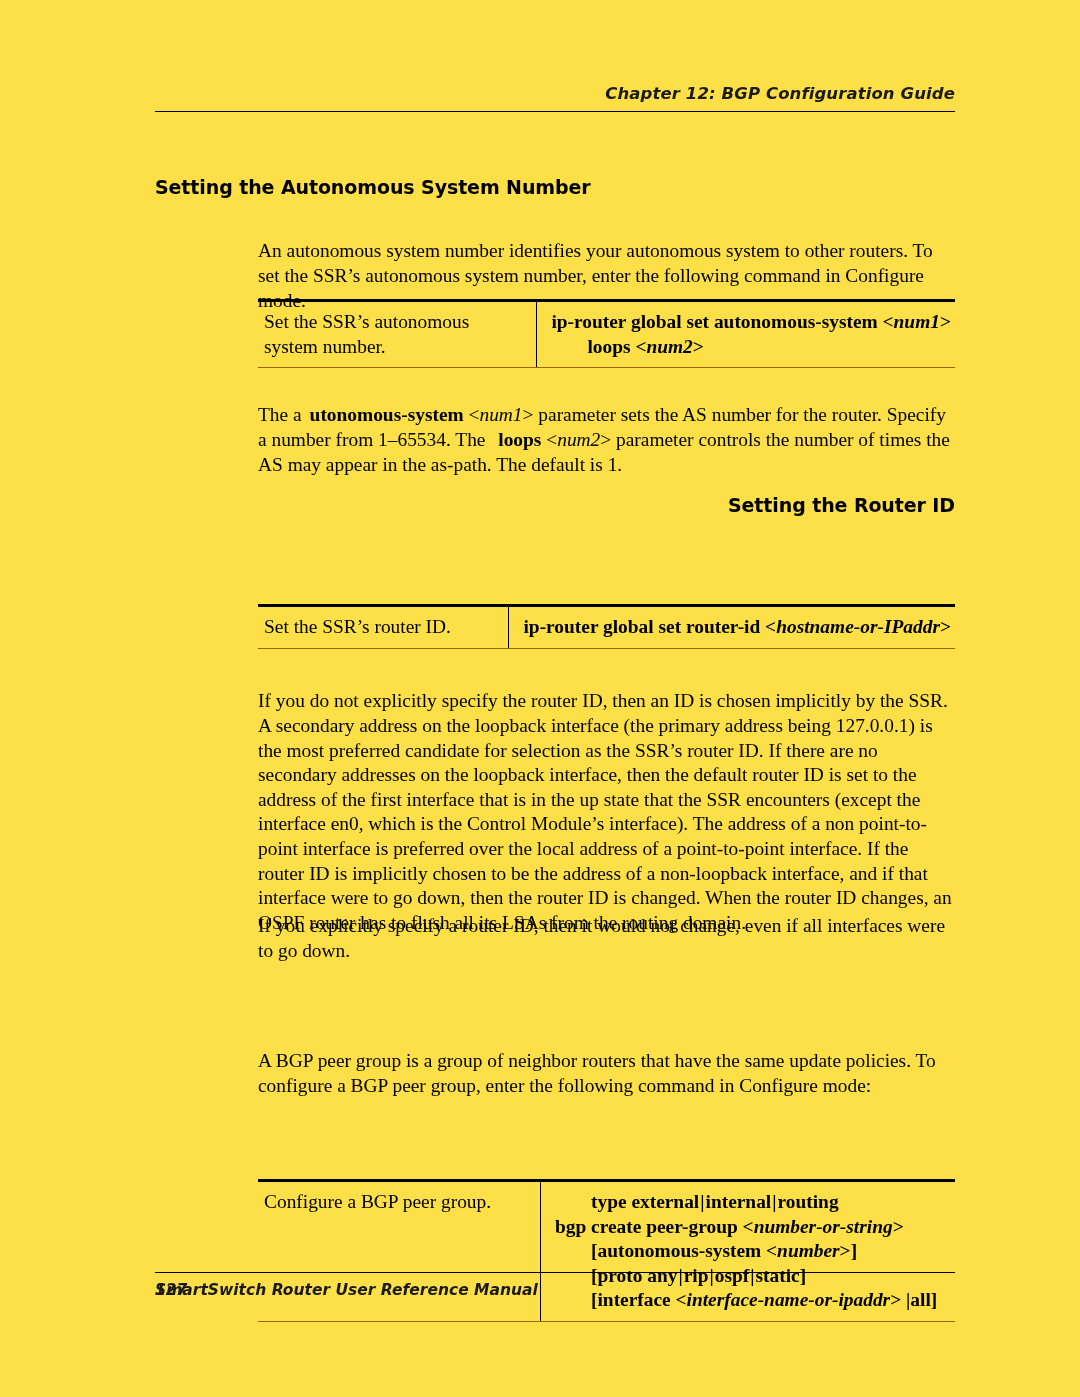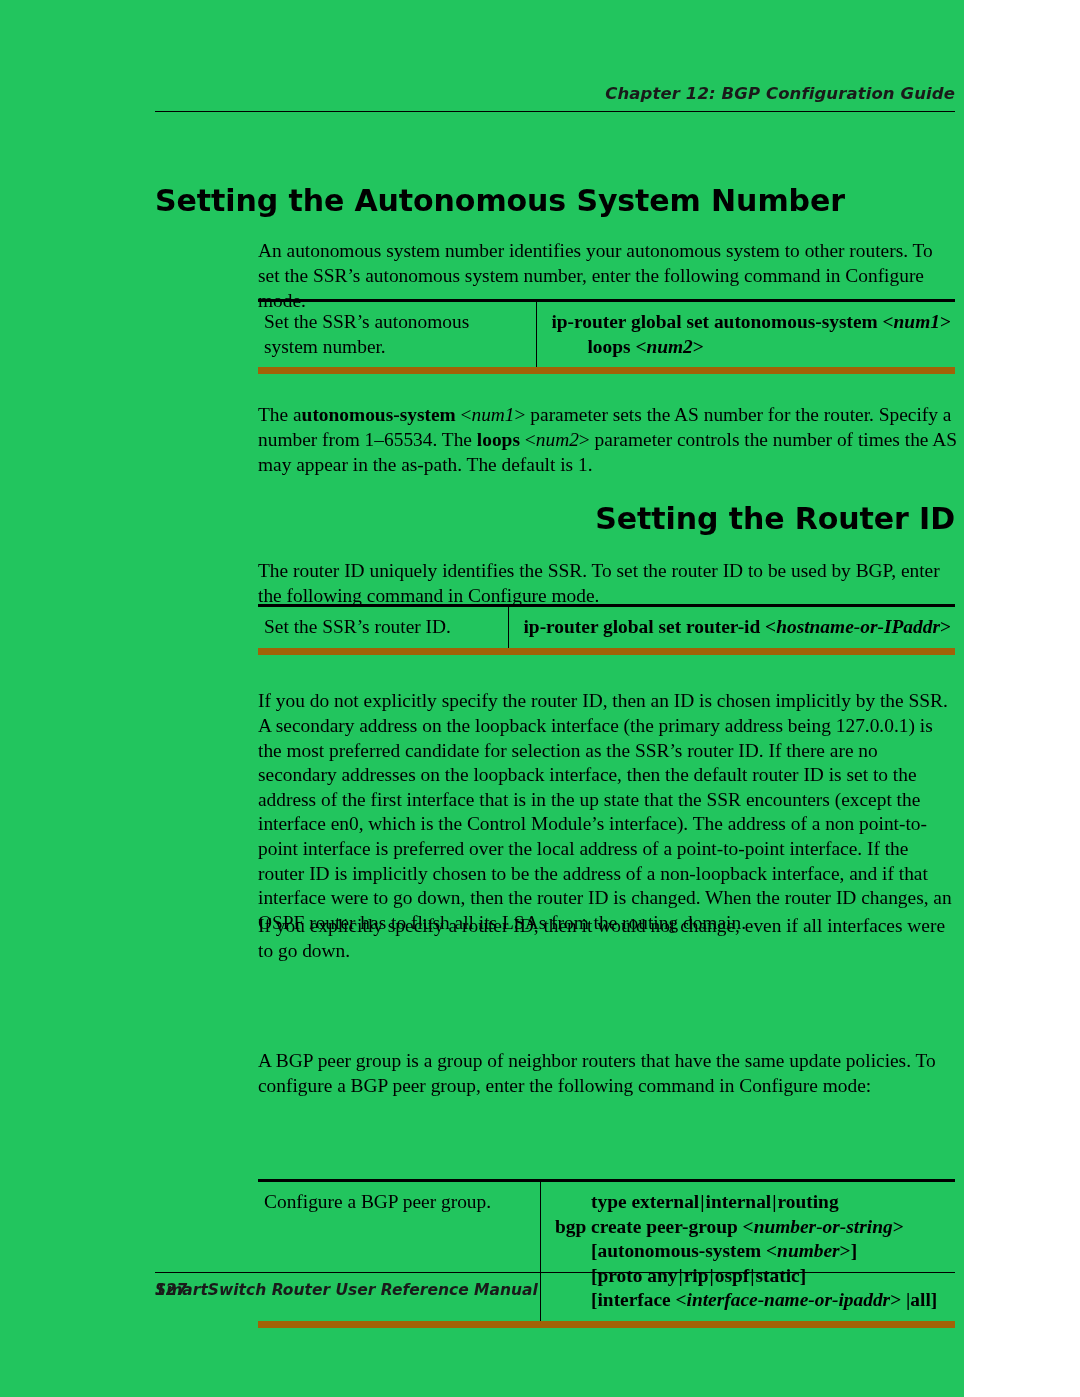--- a/index.html
+++ b/index.html
@@ -2,23 +2,23 @@
 <html><head>
 <meta charset="utf-8">
 <style>
   html, body {
     margin: 0;
     padding: 0;
     background: #ffffff;
   }
   .page {
     position: relative;
-    width: 964px;
+    width: 1080px;
     height: 1397px;
-    background: #22c55e;
+    background: #fde047;
     overflow: hidden;
     font-family: "Liberation Serif", "DejaVu Serif", serif;
     color: #000000;
   }
 
   
   .running-header {
     position: absolute;
     left: 155px;
     top: 84px;
@@ -40,21 +40,21 @@
     background: #000000;
   }
 
   
   .heading {
     position: absolute;
     left: 155px;
     width: 800px;
     font-family: "DejaVu Sans", "Liberation Sans", sans-serif;
     font-weight: bold;
-    font-size: 30px;
+    font-size: 19px;
     letter-spacing: -0.1px;
     color: #000000;
     white-space: nowrap;
   }
   #heading-as  { top: 163px; }
   #heading-rid { top: 481px; text-align: right; }
   #heading-pg  { top: 976px; }
 
   
   .para {
@@ -73,21 +73,21 @@
   #para-rid-long { top: 670px; }
   #para-rid-exp  { top: 895px; }
   #para-pg       { top: 1030px; }
 
   
   .cmd-table {
     position: absolute;
     left: 258px;
     width: 697px;
     border-top: 3px solid #000000;
-    border-bottom: 7px solid #a16207;
+    border-bottom: 1px solid #a16207;
     box-sizing: border-box;
   }
   #table-as  { top: 299px; }
   #table-rid { top: 604px; }
   #table-pg  { top: 1142px; margin-top: 37px; }
 
   .cmd-row {
     display: flex;
     align-items: stretch;
   }
@@ -112,21 +112,21 @@
   #table-pg  .cmd-desc { width: 282px; }
 
   .cmd-line { white-space: nowrap; }
   .cmd-line.indent { padding-left: 36px; }
 
   var, .ital {
     font-style: italic;
     font-weight: bold;
   }
   .para var { font-weight: normal; }
-  .para b { font-weight: bold; }
+  .para b { font-weight: bold; margin-left: 8px; }
   .pipe { padding: 0 1px; }
 
   
   .footer-rule {
     position: absolute;
     left: 155px;
     top: 1272px;
     width: 800px;
     height: 1px;
     background: #000000;
@@ -162,21 +162,20 @@
         <div class="cmd-line">ip-router global set autonomous-system &lt;<var>num1</var>&gt;</div>
         <div class="cmd-line indent">loops &lt;<var>num2</var>&gt;</div>
       </div>
     </div>
   </div>
 
   <p class="para" id="para-as-desc">The a<b>utonomous-system</b> &lt;<var>num1</var>&gt; parameter sets the AS number for the router. Specify a number from 1–65534. The <b>loops</b> &lt;<var>num2</var>&gt; parameter controls the number of times the AS may appear in the as-path. The default is 1.</p>
 
   <h1 class="heading" id="heading-rid">Setting the Router ID</h1>
 
-  <p class="para" id="para-rid">The router ID uniquely identifies the SSR. To set the router ID to be used by BGP, enter the following command in Configure mode.</p>
 
   <div class="cmd-table" id="table-rid">
     <div class="cmd-row">
       <div class="cmd-desc">Set the SSR’s router ID.</div>
       <div class="cmd-syntax">
         <div class="cmd-line">ip-router global set router-id &lt;<var>hostname-or-IPaddr</var>&gt;</div>
       </div>
     </div>
   </div>
 

